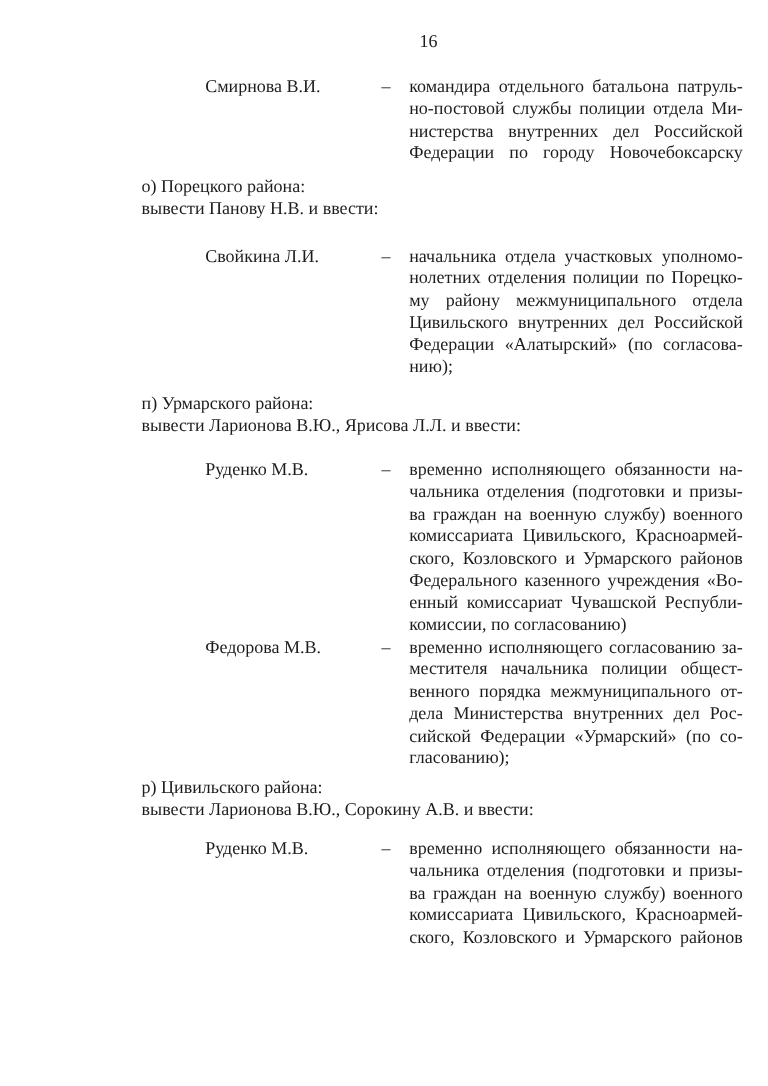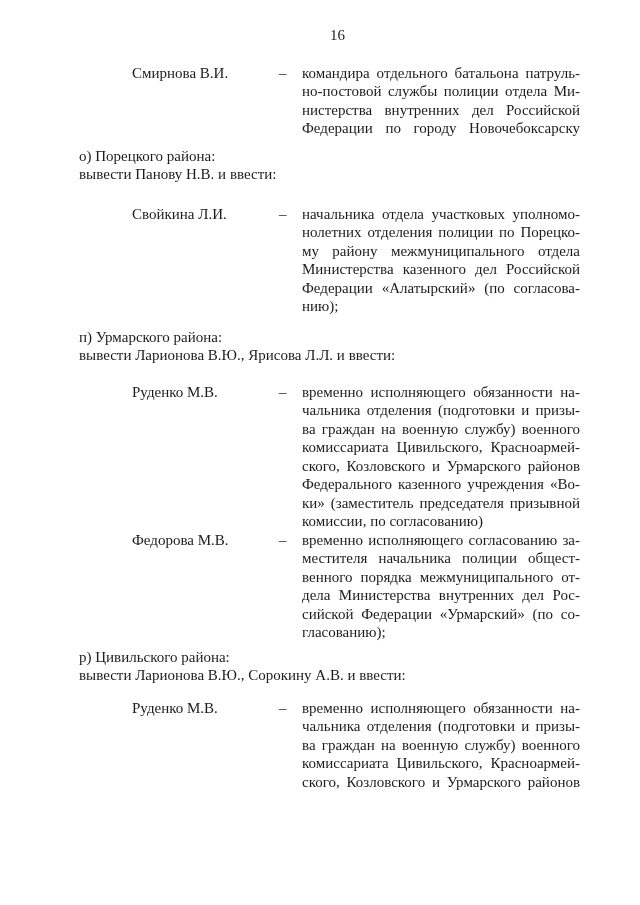--- a/index.html
+++ b/index.html
@@ -4,21 +4,21 @@
 <style>
   * { margin: 0; padding: 0; box-sizing: border-box; }
   html, body { background: #ffffff; }
   body {
     width: 640px; height: 905px;
     font-family: "Liberation Serif", "DejaVu Serif", serif;
     font-size: 15px; line-height: 18.5px; color: #1c1c1c;
   }
   .page {
     width: 640px; height: 905px;
-    padding: 26px 44px 0 79px;
+    padding: 26px 44px 0 118px;
     overflow: hidden;
     background: #ffffff;
   }
   .pagenum { text-align: center; }
   .entry { display: flex; align-items: flex-start; }
   .entry .name  { flex: 0 0 auto; width: 147px; margin-left: 53px; }
   .entry .dash  { flex: 0 0 auto; width: 23px; }
   .entry .text  { flex: 0 0 auto; width: 278px; }
   .text .line { white-space: nowrap; }
   .text .line.just { white-space: normal; text-align: justify; text-align-last: justify; }
@@ -47,42 +47,42 @@
     <div class="sec-subtitle">вывести Панову Н.В. и ввести:</div>
   </div>
 
   <div class="entry" style="margin-top:21px">
     <div class="name">Свойкина Л.И.</div>
     <div class="dash">–</div>
     <div class="text">
         <div class="line just">начальника отдела участковых уполномо-</div>
         <div class="line just">нолетних отделения полиции по Порецко-</div>
         <div class="line just">му району межмуниципального отдела</div>
-        <div class="line just">Министерства казенного дел Российской</div>
+        <div class="line just">Цивильского внутренних дел Российской</div>
         <div class="line just">Федерации «Алатырский» (по согласова-</div>
         <div class="line">нию);</div>
       </div>
   </div>
 
   <div class="section" style="margin-top:12px">
     <div class="sec-title">п) Урмарского района:</div>
     <div class="sec-subtitle">вывести Ларионова В.Ю., Ярисова Л.Л. и ввести:</div>
   </div>
 
   <div class="entry" style="margin-top:18px">
     <div class="name">Руденко М.В.</div>
     <div class="dash">–</div>
     <div class="text">
         <div class="line just">временно исполняющего обязанности на-</div>
         <div class="line just">чальника отделения (подготовки и призы-</div>
         <div class="line just">ва граждан на военную службу) военного</div>
         <div class="line just">комиссариата Цивильского, Красноармей-</div>
         <div class="line just">ского, Козловского и Урмарского районов</div>
         <div class="line just">Федерального казенного учреждения «Во-</div>
-        <div class="line just">ки» (заместитель председателя призывной</div>
+        <div class="line just">енный комиссариат Чувашской Республи-</div>
         <div class="line">комиссии, по согласованию)</div>
       </div>
   </div>
 
   <div class="entry" style="">
     <div class="name">Федорова М.В.</div>
     <div class="dash">–</div>
     <div class="text">
         <div class="line just">временно исполняющего согласованию за-</div>
         <div class="line just">местителя начальника полиции общест-</div>

